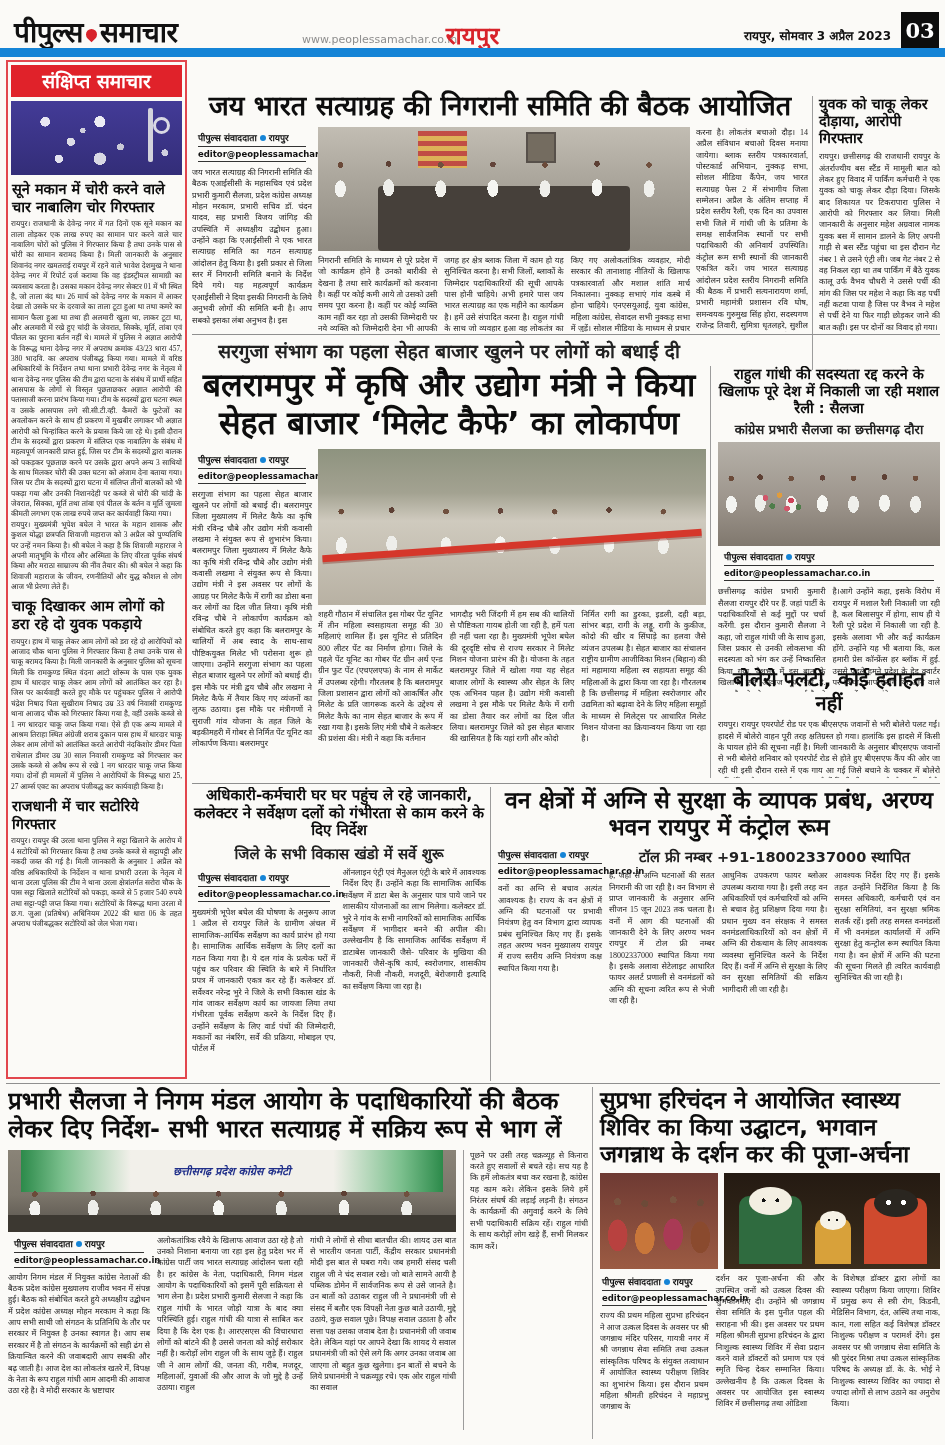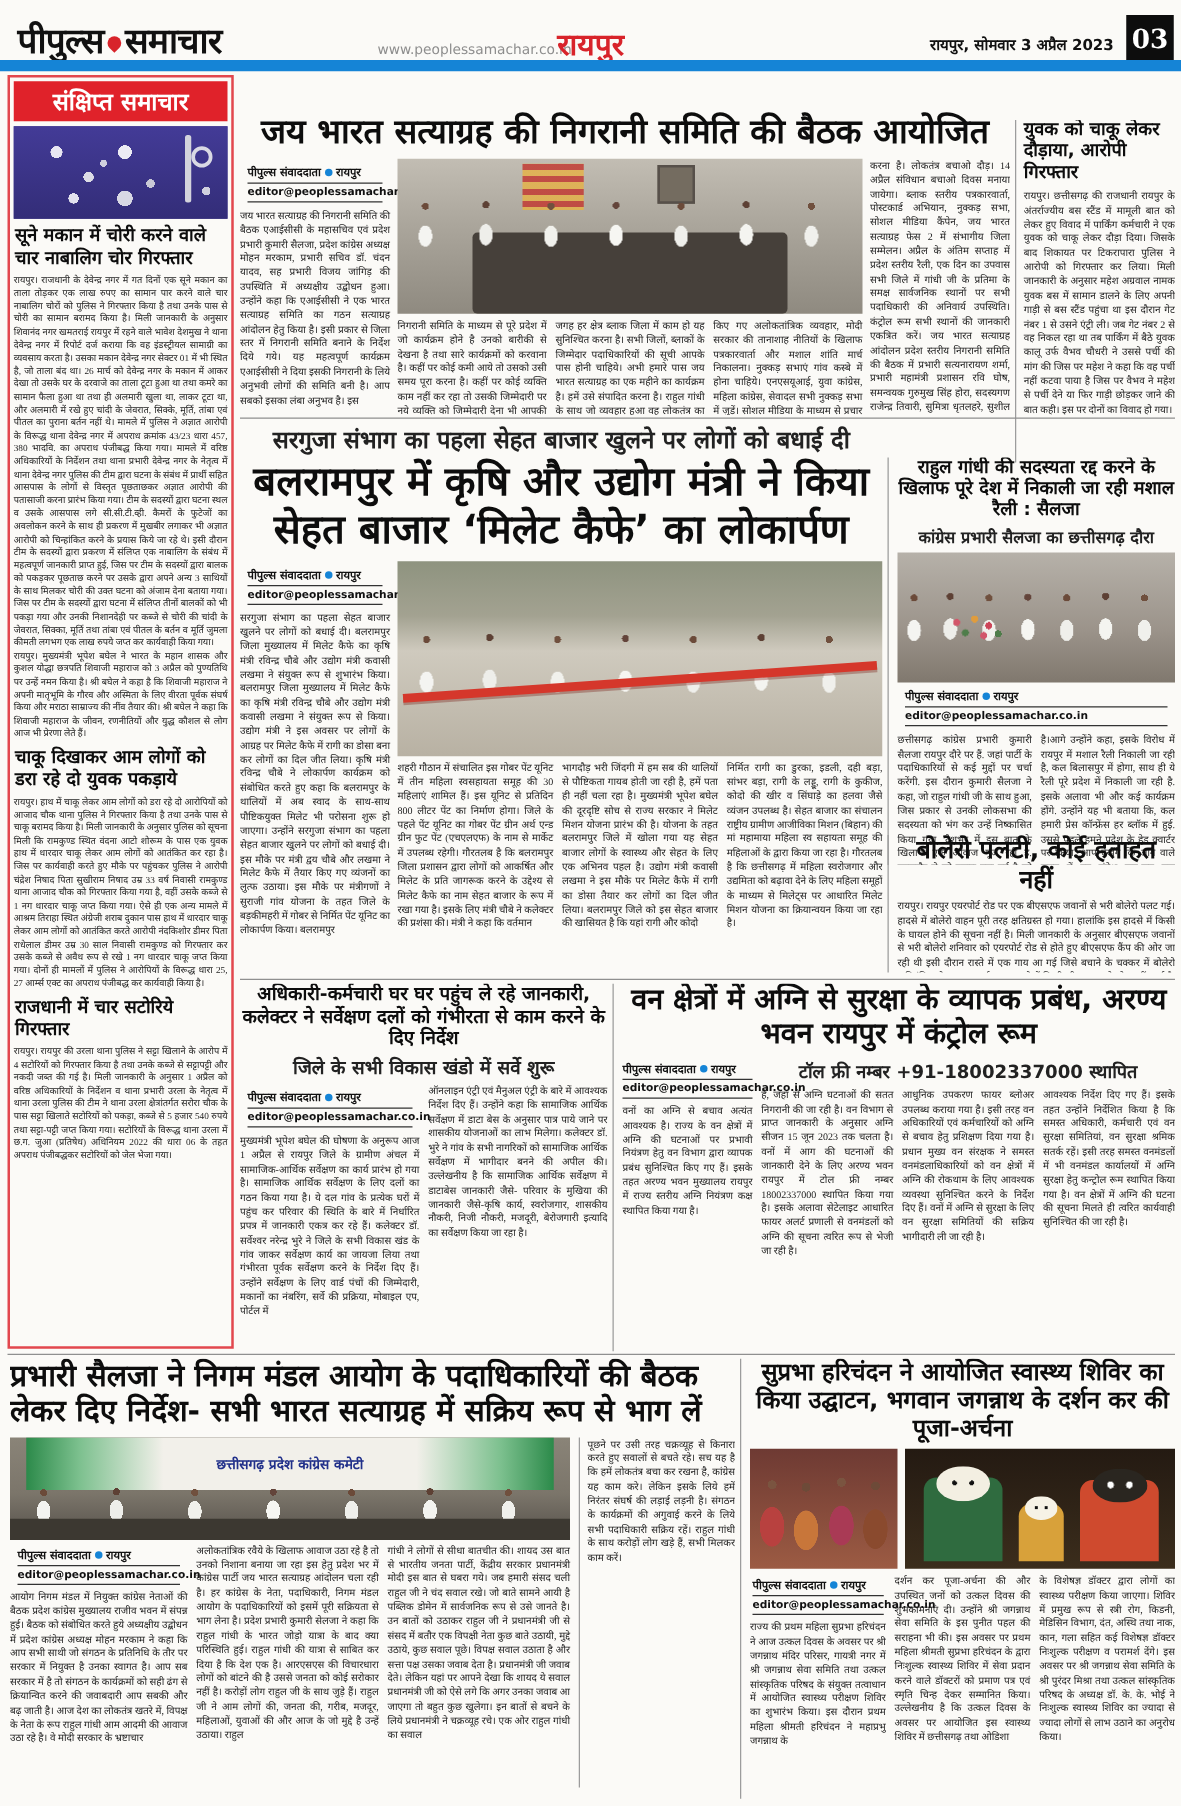--- a/index.html
+++ b/index.html
@@ -74,21 +74,21 @@
   .ph-rally{background:linear-gradient(#b6b1a9 0%,#9b938a 60%,#80786e 100%);}
   .rl-flowers{position:absolute;left:16%;top:44%;width:26%;height:32%;background-image:
     radial-gradient(circle 4px at 20% 30%,#d2566a 70%,transparent 72%),
     radial-gradient(circle 4px at 45% 22%,#e09c3d 70%,transparent 72%),
     radial-gradient(circle 4px at 65% 38%,#cc4458 70%,transparent 72%),
     radial-gradient(circle 4px at 32% 55%,#4f7d4a 70%,transparent 72%),
     radial-gradient(circle 4px at 58% 62%,#d2566a 70%,transparent 72%),
     radial-gradient(circle 4px at 78% 58%,#4f7d4a 70%,transparent 72%);}
   .ph-congress{background:linear-gradient(#8a8478 0%,#7b756a 55%,#55504a 100%);}
   .cg-banner{position:absolute;left:3%;right:3%;top:0;height:52%;display:flex;align-items:center;justify-content:center;background:linear-gradient(90deg,#2c8a4a 0%,#7cc08e 10%,#f2f0ea 26%,#f2f0ea 74%,#7cc08e 90%,#2c8a4a 100%);}
-  .cg-text{font-family:"DejaVu Sans",sans-serif;font-weight:bold;font-size:11px;color:#21308a;white-space:nowrap;}
+  .cg-text{font-family:"DejaVu Sans",sans-serif;font-weight:bold;font-size:11px;color:#21308a;white-space:nowrap;font-style:italic;}
   .cg-table{position:absolute;left:0;right:0;bottom:0;height:20%;background:#3c3831;}
   .ph-aarti{background:linear-gradient(#6e3a33,#9c5b43);background-image:
     radial-gradient(ellipse 16px 26px at 15% 65%,#b8413f 60%,transparent 62%),
     radial-gradient(ellipse 16px 26px at 38% 68%,#c8763a 60%,transparent 62%),
     radial-gradient(ellipse 16px 26px at 62% 64%,#a93a55 60%,transparent 62%),
     radial-gradient(ellipse 16px 26px at 85% 67%,#8a4a2e 60%,transparent 62%),
     radial-gradient(circle 5px at 15% 30%,#7a5440 70%,transparent 72%),
     radial-gradient(circle 5px at 38% 32%,#6d4a38 70%,transparent 72%),
     radial-gradient(circle 5px at 62% 28%,#7a5440 70%,transparent 72%),
     radial-gradient(circle 5px at 85% 31%,#6d4a38 70%,transparent 72%),
@@ -282,21 +282,21 @@
           </div>
           <div class="bt" style="flex:1;">अलोकतांत्रिक रवैये के खिलाफ आवाज उठा रहे है तो उनको निशाना बनाया जा रहा इस हेतु प्रदेश भर में कांग्रेस पार्टी जय भारत सत्याग्रह आंदोलन चला रही है। हर कांग्रेस के नेता, पदाधिकारी, निगम मंडल आयोग के पदाधिकारियों को इसमें पूरी सक्रियता से भाग लेना है। प्रदेश प्रभारी कुमारी सेलजा ने कहा कि राहुल गांधी के भारत जोड़ो यात्रा के बाद क्या परिस्थिति हुई। राहुल गांधी की यात्रा से साबित कर दिया है कि देश एक है। आरएसएस की विचारधारा लोगों को बांटने की है उससे जनता को कोई सरोकार नहीं है। करोड़ों लोग राहुल जी के साथ जुड़े हैं। राहुल जी ने आम लोगों की, जनता की, गरीब, मजदूर, महिलाओं, युवाओं की और आज के जो मुद्दे है उन्हें उठाया। राहुल</div>
           <div class="bt" style="flex:1;">गांधी ने लोगों से सीधा बातचीत की। शायद उस बात से भारतीय जनता पार्टी, केंद्रीय सरकार प्रधानमंत्री मोदी इस बात से घबरा गये। जब हमारी संसद चली राहुल जी ने चंद सवाल रखे। जो बाते सामने आयी है पब्लिक डोमेन में सार्वजनिक रूप से उसे जानते है। उन बातों को उठाकर राहुल जी ने प्रधानमंत्री जी से संसद में बतौर एक विपक्षी नेता कुछ बाते उठायी, मुद्दे उठाये, कुछ सवाल पूछे। विपक्ष सवाल उठाता है और सत्ता पक्ष उसका जवाब देता है। प्रधानमंत्री जी जवाब देते। लेकिन यहां पर आपने देखा कि शायद ये सवाल प्रधानमंत्री जी को ऐसे लगे कि अगर उनका जवाब आ जाएगा तो बहुत कुछ खुलेगा। इन बातों से बचने के लिये प्रधानमंत्री ने चक्रव्यूह रचे। एक ओर राहुल गांधी का सवाल</div>
         </div>
       </div>
       <div class="bt vblock" style="flex:1;padding-left:6px;">पूछने पर उसी तरह चक्रव्यूह से किनारा करते हुए सवालों से बचते रहे। सच यह है कि हमें लोकतंत्र बचा कर रखना है, कांग्रेस यह काम करे। लेकिन इसके लिये हमें निरंतर संघर्ष की लड़ाई लड़नी है। संगठन के कार्यक्रमों की अगुवाई करने के लिये सभी पदाधिकारी सक्रिय रहें। राहुल गांधी के साथ करोड़ों लोग खड़े हैं, सभी मिलकर काम करें।</div>
     </div>
   </div>
 
   <div class="art vblock" style="left:592px;top:1087px;width:348px;height:352px;padding-left:7px;box-sizing:border-box;">
-    <div class="hl" style="font-size:19px;text-align:center;">सुप्रभा हरिचंदन ने आयोजित स्वास्थ्य शिविर का किया उद्घाटन, भगवान जगन्नाथ के दर्शन कर की पूजा-अर्चना</div>
+    <div class="hl" style="font-size:23px;text-align:left;">सुप्रभा हरिचंदन ने आयोजित स्वास्थ्य शिविर का किया उद्घाटन, भगवान जगन्नाथ के दर्शन कर की पूजा-अर्चना</div>
     <div style="display:flex;gap:6px;margin-top:5px;height:96px;">
       <div class="photo ph-aarti" style="width:118px;flex:none;"></div>
       <div class="photo ph-jagannath" style="flex:1;">
         <div class="jg jg1"></div>
         <div class="jg jg2"></div>
         <div class="jg jg3"></div>
       </div>
     </div>
     <div class="cols" style="margin-top:4px;height:196px;">
       <div>

